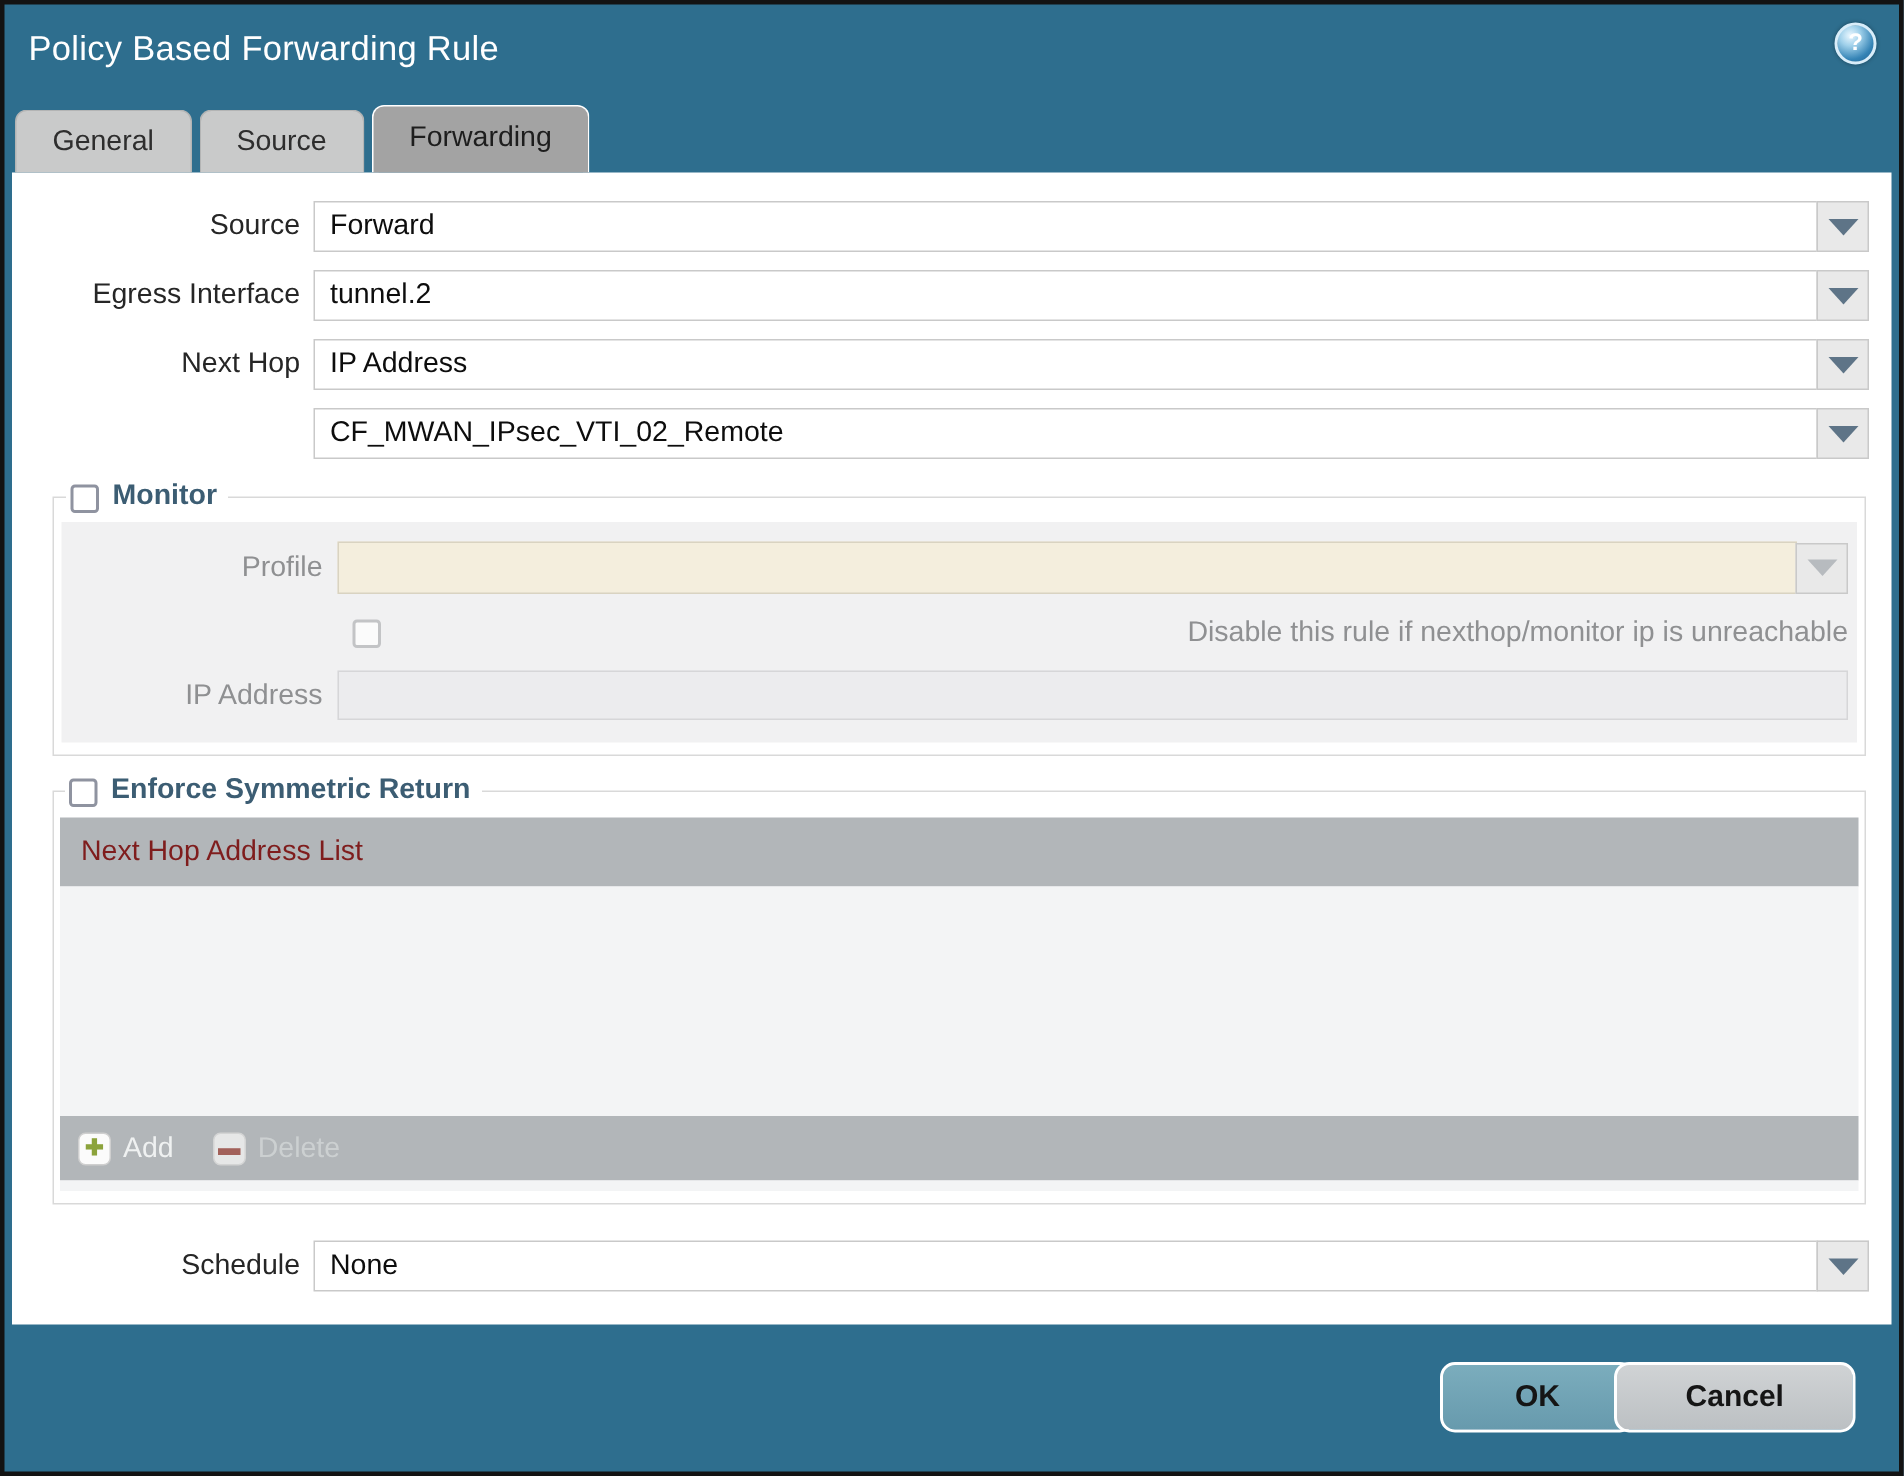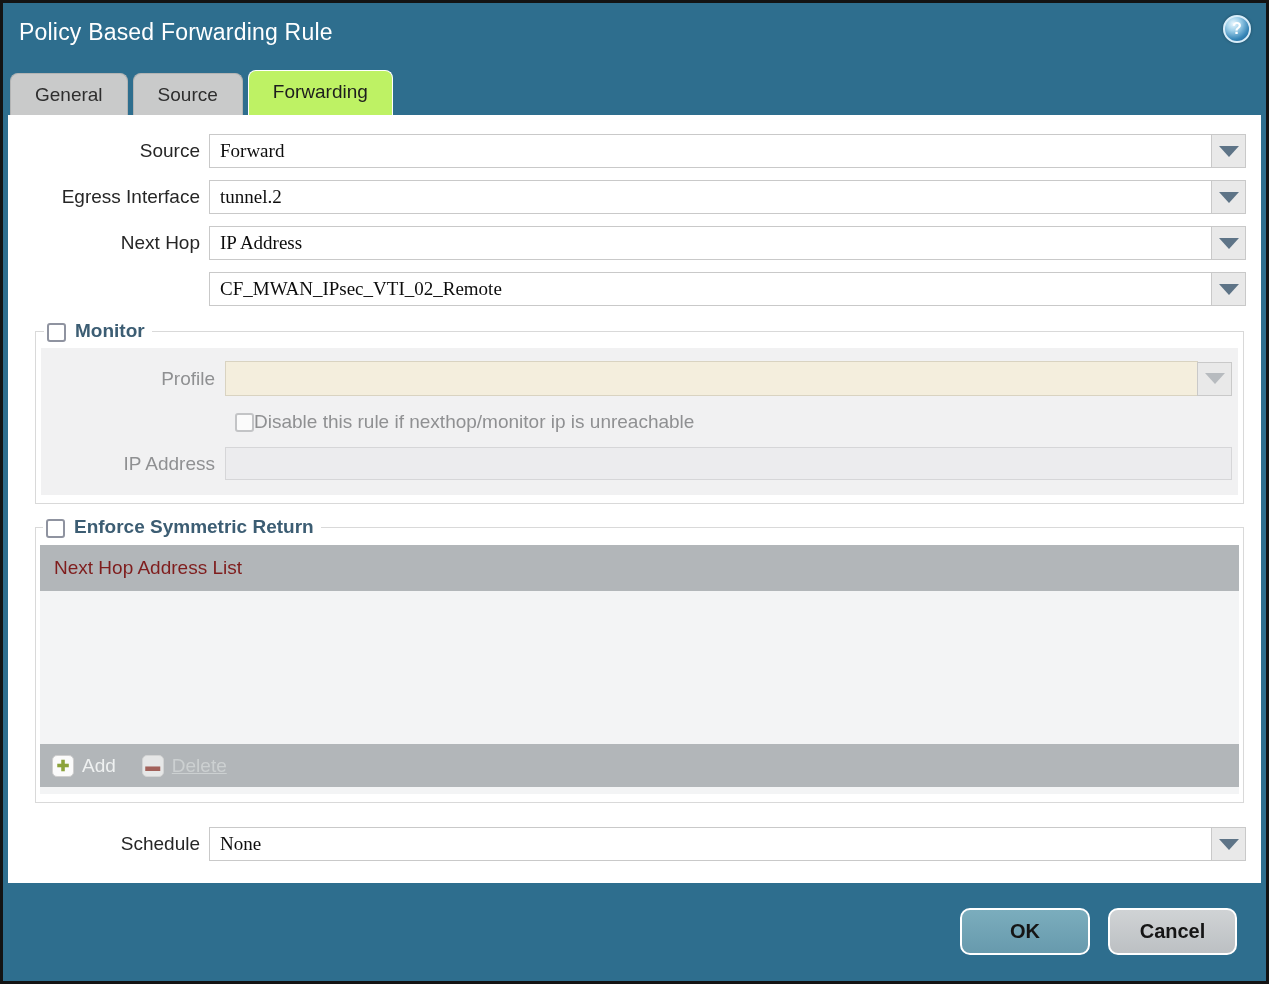--- a/index.html
+++ b/index.html
@@ -31,39 +31,39 @@
   .tabs {
     position:relative; z-index:2; height:47px; padding-left:7px;
     display:flex; align-items:flex-end; gap:5px;
   }
   .tab {
     background:#c9caca; color:#2e2e2e; font-size:19px;
     padding:10px 24px 9px; border-radius:8px 8px 0 0;
     border:1px solid #b3b4b4; border-bottom:none; cursor:pointer; white-space:nowrap;
   }
   .tab.active {
-    background:#bef264; border-color:#fff; padding-bottom:12px; color:#1d1d1d;
+    background:#a3a3a3; border-color:#fff; padding-bottom:12px; color:#1d1d1d;
   }
 
   
   .content {
     position:relative; z-index:1; margin:0 5px; height:768px;
     background:#fff; padding-top:19px; overflow:hidden;
   }
 
   .form-row { display:flex; align-items:center; margin:0 15px 12px 0; }
   .form-label {
     width:201px; text-align:right; padding-right:9px;
     font-size:19px; color:#262626; flex:none;
   }
   .combo { display:flex; flex:1; }
   .combo-value {
     flex:1; height:34px; background:#fff;
     border:1px solid #c9c9c9; font-size:19px; color:#0d0d0d;
-    padding:4px 10px; line-height:24px; overflow:hidden; white-space:nowrap;font-family:Liberation Serif, serif;
+    padding:4px 10px; line-height:24px; overflow:hidden; white-space:nowrap;
   }
   .dd-btn {
     width:35px; height:34px; margin-left:-1px; flex:none;
     background:#e9e9e9; border:1px solid #c9c9c9;
     display:flex; align-items:center; justify-content:center; cursor:pointer;
   }
   .dd-tri {
     width:0; height:0;
     border-left:10px solid transparent; border-right:10px solid transparent;
     border-top:11px solid #5e7487;
@@ -94,21 +94,21 @@
   .p-label {
     width:184px; text-align:right; padding-right:10px;
     font-size:19px; color:#8f9092; flex:none;
   }
   .field-disabled-beige {
     flex:1; height:35px; background:#f4eedd; border:1px solid #d9d3c1;
   }
   .field-disabled-gray {
     flex:1; height:33px; background:#ececee; border:1px solid #d6d6d8;
   }
-  .disable-row { display:flex; align-items:center; margin:15px 0 14px 194px; }
+  .disable-row { display:flex; align-items:center; gap:11px; margin:15px 0 14px 194px;justify-content:space-between; }
   .disable-label { font-size:19px; color:#8f9092; }
 
   
   fieldset.symmetric { margin-top:12px; padding:4px 4px 0 4px; }
   .table { margin-top:3px; }
   .table-header {
     height:46px; background:#b2b6b9; color:#7f1d1d; font-size:19px;
     display:flex; align-items:center; padding-left:14px;
   }
   .table-body { height:153px; background:#f3f4f5; }
@@ -119,37 +119,37 @@
   .tool-btn { display:flex; align-items:center; gap:8px; cursor:pointer; }
   .tool-icon {
     width:22px; height:22px; border-radius:5px; background:#fbfbfb;
     border:1px solid #cfcfcf; display:flex; align-items:center; justify-content:center;
     font-weight:bold; font-size:15px; line-height:1;
   }
   .add-icon { color:#8ca33c; }
   .tool-label { font-size:19px; color:#eff1f1; }
   .tool-btn.disabled { cursor:default; }
   .tool-btn.disabled .tool-icon { background:#e6e7e7; border-color:#d3d4d4; color:#a2615a; }
-  .tool-btn.disabled .tool-label { color:#ccd0d1;text-decoration:underline; }
+  .tool-btn.disabled .tool-label { color:#ccd0d1; }
   .table-strip { height:7px; background:#f3f4f5; margin-bottom:8px; }
 
   .schedule-row { margin-top:24px; }
 
   
   .btn {
     position:absolute; height:47px; border:2px solid #fff; border-radius:10px;
     display:flex; align-items:center; justify-content:center;
     font-size:20px; color:#151515; cursor:pointer;font-weight:bold;
   }
   .btn-ok {
     right:176px; bottom:26px; width:130px;
     background:linear-gradient(#7badbd, #679aad);
   }
   .btn-cancel {
-    right:29px; bottom:26px; width:129px;
+    right:29px; bottom:26px; width:161px;
     background:linear-gradient(#d0d3d5, #bcc0c3);
     text-align:center;
   }
 </style>
 </head>
 <body>
 
 <div class="window">
 
   <div class="titlebar">

